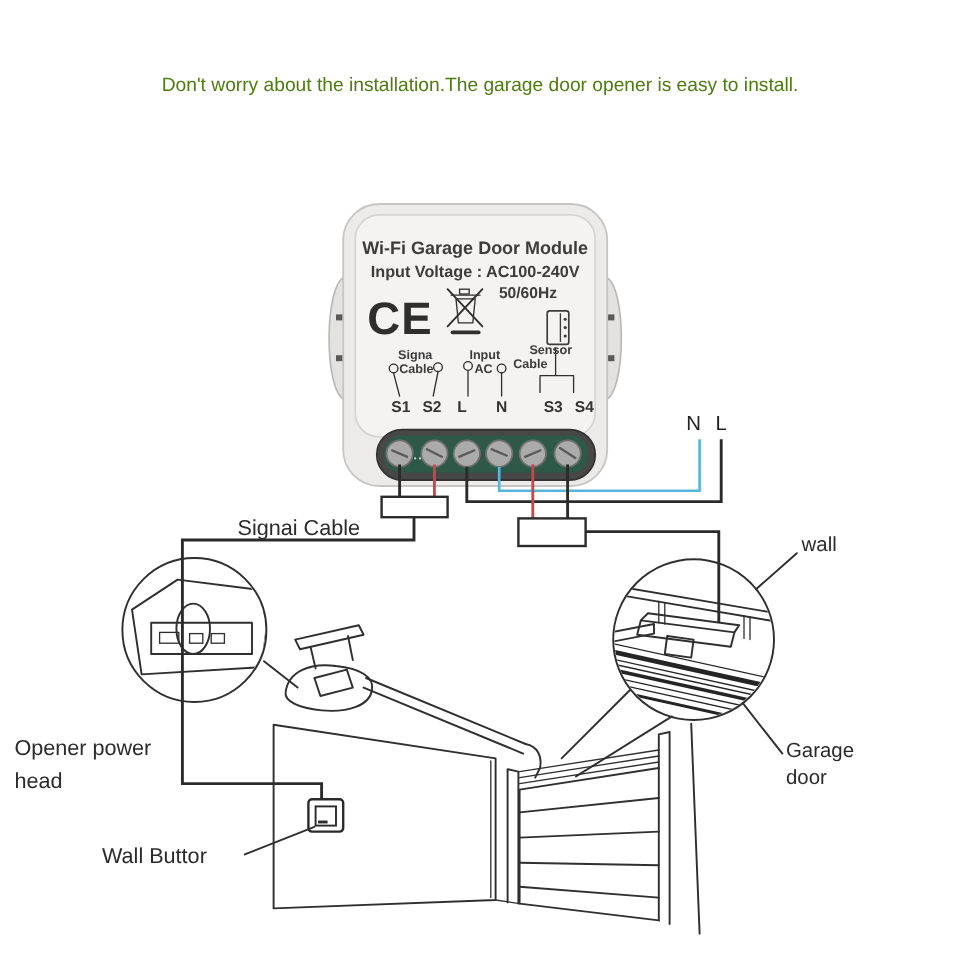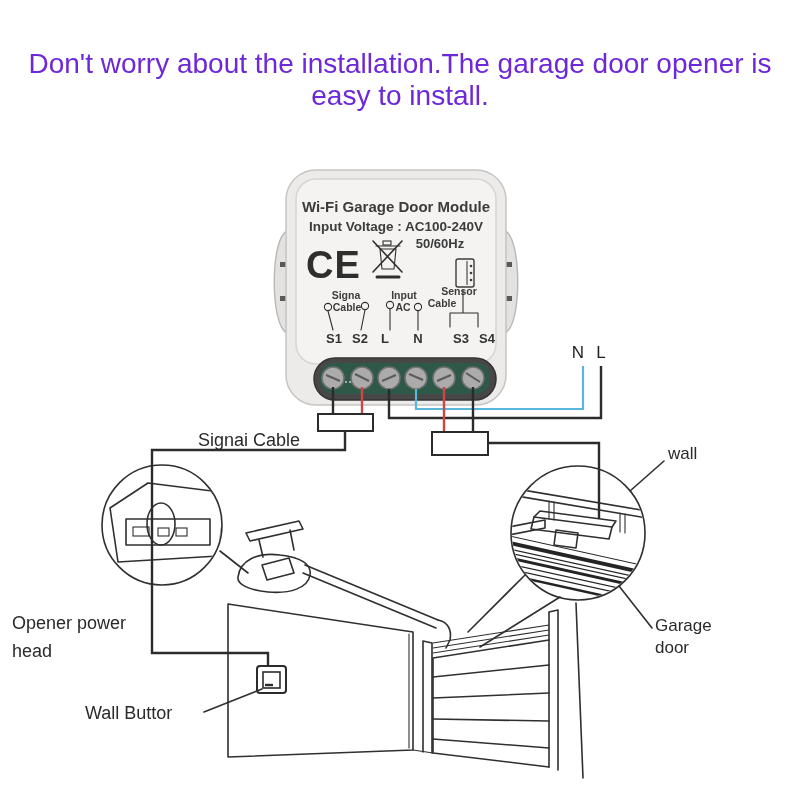--- a/index.html
+++ b/index.html
@@ -1,20 +1,20 @@
 <!DOCTYPE html>
 <html><head>
 <meta charset="utf-8">
 <style>
   html,body{margin:0;padding:0;background:#fff;}
   .canvas{position:relative;width:800px;height:800px;background:#ffffff;overflow:hidden;
           font-family:"Liberation Sans",sans-serif;}
   .header{position:absolute;top:40px;left:0;width:800px;text-align:center;z-index:2;}
   .title{font-size:45px;font-weight:bold;color:#121212;letter-spacing:0.5px;}
-  .subtitle{margin-top:8px;font-size:28px;color:#6d28d9;}
+  .subtitle{margin-top:23px;font-size:16px;color:#4d7c0f;}
   svg{position:absolute;left:0;top:0;}
   svg text{font-family:"Liberation Sans",sans-serif;}
   .mod-name{font-size:15px;font-weight:bold;fill:#3c3c3c;}
   .mod-sub{font-size:13.5px;font-weight:bold;fill:#3c3c3c;}
   .mod-freq{font-size:13px;font-weight:bold;fill:#3c3c3c;}
   .mod-small{font-size:10.5px;font-weight:bold;fill:#3c3c3c;}
   .mod-term{font-size:13px;font-weight:bold;fill:#333;}
   .ce{font-size:38px;font-weight:bold;fill:#2e2e2e;letter-spacing:1px;}
   .lbl{font-size:17px;fill:#2a2a2a;}
   .lbl-lg{font-size:18px;fill:#2a2a2a;}

